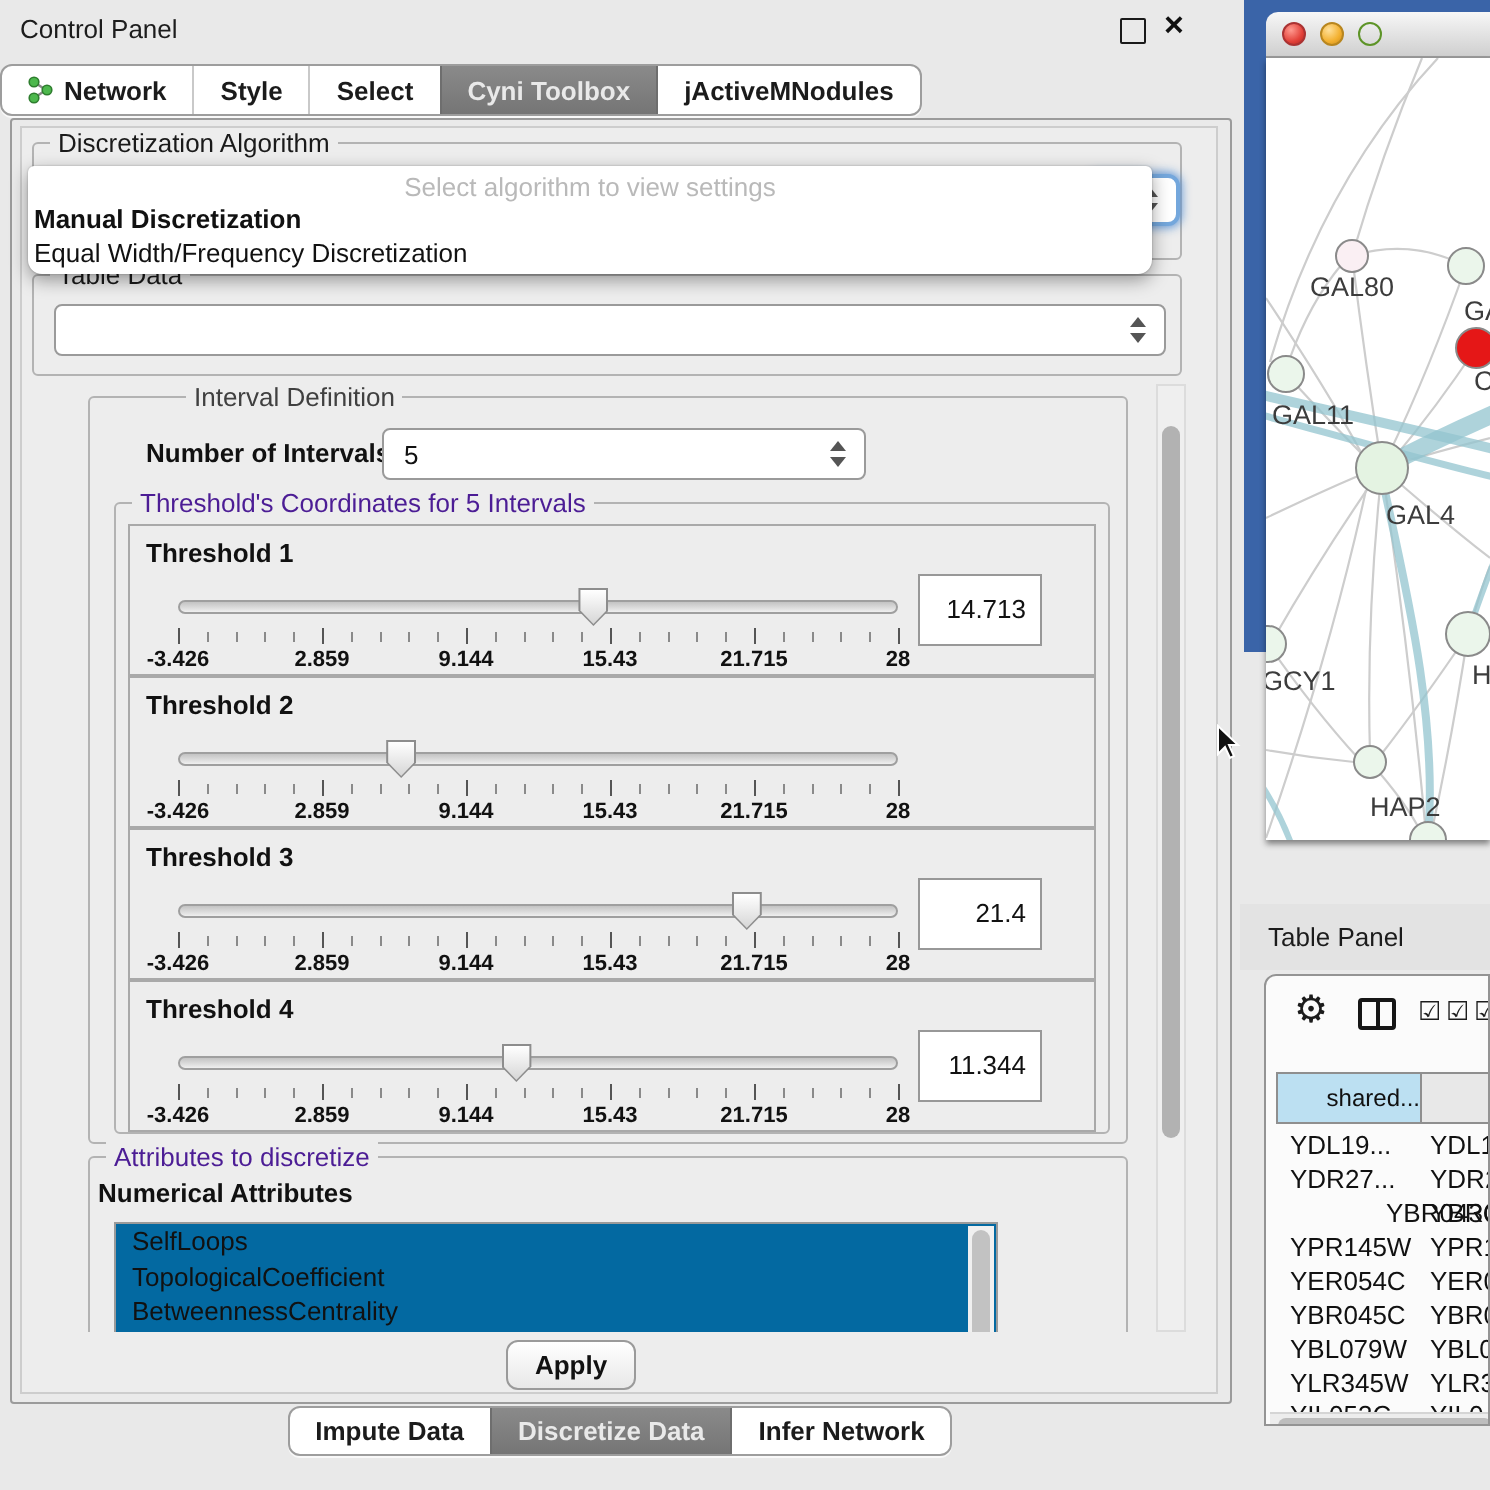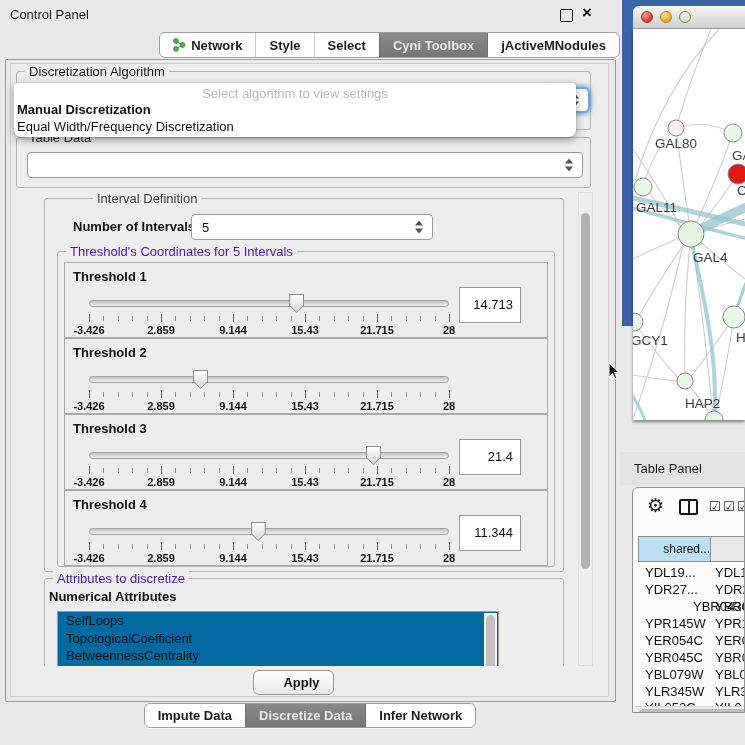--- a/index.html
+++ b/index.html
@@ -66,21 +66,21 @@
   .value-box{position:absolute;left:394px;top:24px;width:62px;height:36px;background:#fff;border:1px solid #989898;
        box-sizing:border-box;font-size:13px;color:#111;text-align:right;line-height:34px;padding-right:7px;}
   
   .attr-list{position:absolute;left:12px;top:32px;width:442px;height:76px;background:#0369a1;border:1px solid #9a9a9a;
        box-sizing:border-box;overflow:hidden;}
   .attr-list .li{font-size:13px;color:#111;padding:1px 0 1px 8px;line-height:15.5px;}
   .list-scroll{position:absolute;right:1px;top:1px;width:13px;bottom:1px;background:#f0f0f0;}
   .list-scroll .thumb{position:absolute;left:2px;top:2px;width:9px;bottom:2px;background:#c2c2c2;border-radius:5px;}
   
   .push-btn{display:flex;align-items:center;justify-content:center;background:linear-gradient(#ffffff,#e8e8e8);
-       border:1px solid #9a9a9a;border-radius:6px;font-size:13px;font-weight:bold;color:#111;padding-left:16px;}
+       border:1px solid #9a9a9a;border-radius:6px;font-size:13px;font-weight:bold;color:#111;}
   
   .net-frame{left:622px;top:0;width:123px;height:326px;background:#3a64a8;}
   .net-title{position:absolute;left:11px;top:6px;right:0;height:23px;border-radius:6px 0 0 0;
        background:linear-gradient(#f7f7f7,#cfcfcf);border-bottom:1px solid #9a9a9a;box-sizing:border-box;}
   .light{position:absolute;top:5px;width:12px;height:12px;border-radius:50%;box-sizing:border-box;}
   .net-canvas{position:absolute;left:11px;top:29px;right:0;height:391px;background:#fff;overflow:hidden;
        box-shadow:0 2px 3px rgba(0,0,0,.45);}
   
   .tp-bar{left:620px;top:452px;width:125px;height:33px;background:#E3E3E3;}
   .tp-title{position:absolute;left:14px;top:9px;font-size:13px;color:#1c1c1c;}
@@ -97,21 +97,21 @@
   .hscroll .thumb{position:absolute;left:4px;top:2px;right:-2px;height:8px;background:#bdbdbd;border-radius:4px;}
   .cursor{left:608px;top:362px;z-index:40;}
 </style>
 </head>
 <body>
 
 <div class="abs cp-title">Control Panel</div>
 <div class="abs float-btn"></div>
 <div class="abs close-btn">×</div>
 
-<div class="abs" style="left:0;top:32px;width:620px;display:flex;justify-content:flex-end;">
+<div class="abs" style="left:0;top:32px;width:620px;display:flex;justify-content:flex-start;">
   <div class="seg">
     <div class="item">
       <svg width="13" height="14" viewBox="0 0 13 14">
         <line x1="3" y1="3" x2="9" y2="7" stroke="#8a8a8a" stroke-width="1.2"></line>
         <line x1="3" y1="11" x2="9" y2="7" stroke="#8a8a8a" stroke-width="1.2"></line>
         <circle cx="3" cy="3" r="2.4" fill="#4db84d" stroke="#2e7d2e" stroke-width="0.8"></circle>
         <circle cx="3" cy="11" r="2.4" fill="#4db84d" stroke="#2e7d2e" stroke-width="0.8"></circle>
         <circle cx="9.5" cy="7" r="2.4" fill="#4db84d" stroke="#2e7d2e" stroke-width="0.8"></circle>
       </svg>
       <span>Network</span>

